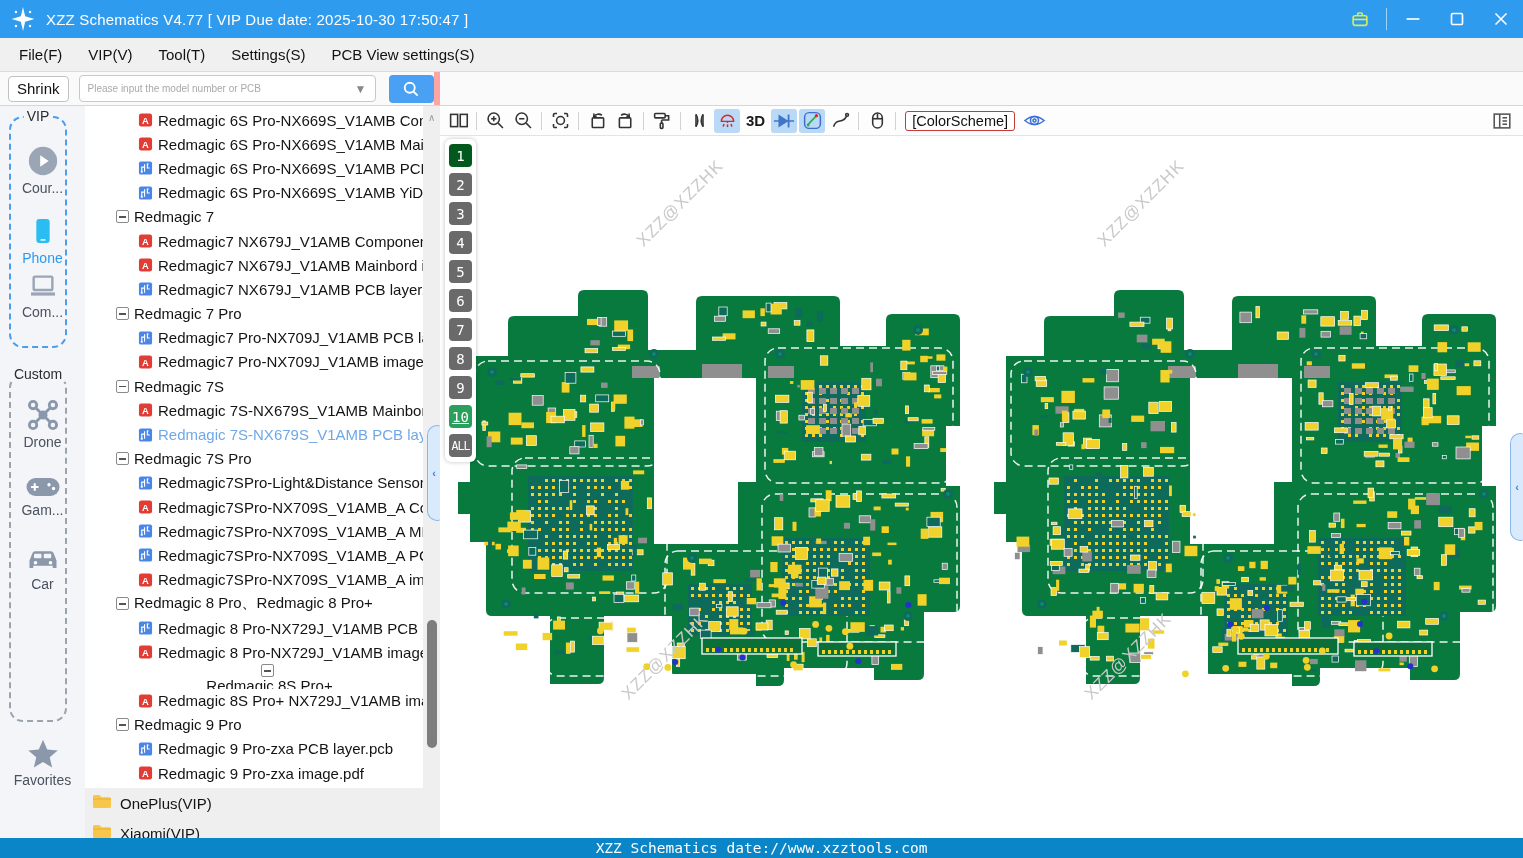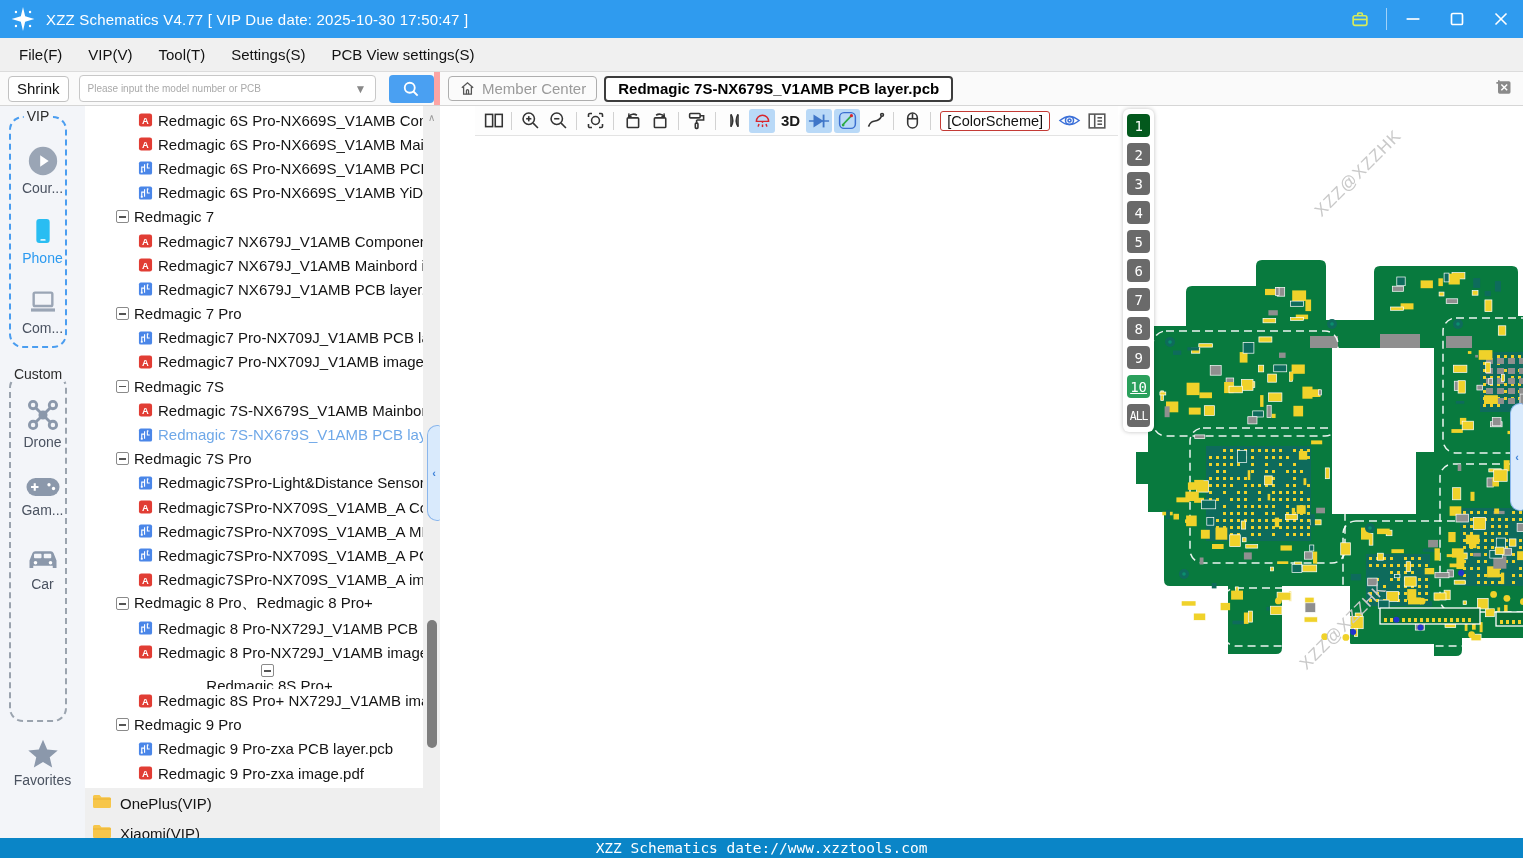--- a/index.html
+++ b/index.html
@@ -48,21 +48,21 @@
   .minusbox { width:13px; height:13px; border:1px solid #8a8a8a; background:#fff; position:relative; border-radius:2px; }
   .minusbox::after { content:""; position:absolute; left:2px; right:2px; top:5px; height:1.6px; background:#555; }
   .folder-rows { position:absolute; left:0; top:682px; width:355px; }
   .frow { height:30px; display:flex; align-items:center; font-size:15px; color:#141414; padding-left:7px; gap:8px; }
   .tree-scroll { position:absolute; right:1px; top:0; width:13px; height:100%; }
   .tree-scroll .caret { position:absolute; top:6px; left:2px; color:#9a9a9a; font-size:10px; }
   .tree-thumb { position:absolute; left:1px; top:514px; width:10px; height:128px; background:#7d7d7d; border-radius:5px; }
   .collapse-handle { position:absolute; z-index:5; width:13px; height:96px; background:#d9eafc; border:1px solid #8ab6ec; border-right:none; border-radius:10px 2px 2px 10px; display:flex; align-items:center; justify-content:center; color:#3e82d8; font-size:11px; font-weight:bold; }
   .collapse-left { right:0; top:319px; }
   
-  .rightcol { flex:1; display:flex; flex-direction:row; position:relative;margin-left:35px; }
+  .rightcol { flex:1; display:flex; flex-direction:column; position:relative; }
   .icon-toolbar { height:30px; background:#fdfdfd; border-bottom:1px solid #e3e3e3; display:flex; align-items:center; padding-left:5px; gap:2px; }
   .ti { width:26px; height:24px; display:flex; align-items:center; justify-content:center; border-radius:3px; }
   .ti.hl { background:#b9d9f7; }
   .tsep { width:1px; height:18px; background:#d2d2d2; margin:0 3px; }
   .t3d { font-size:15px; font-weight:bold; color:#1a1a1a; padding:0 4px; }
   .colorscheme { border:1px solid #c43a35; border-radius:3px; padding:1px 6px; font-size:14.5px; color:#111; margin:0 4px; background:#fff; }
   .panel-toggle { margin-left:auto; margin-right:8px; }
   
   .canvas { position:relative; flex:1; background:#fff; overflow:hidden; }
   .layerbox { position:absolute; left:5px; top:3px; background:#fff; border-radius:6px; box-shadow:0 0 4px rgba(0,0,0,.25); padding:5px 4px; display:flex; flex-direction:column; gap:6px; z-index:4; }
@@ -130,38 +130,20 @@
       <input placeholder="Please input the model number or PCB" style="">
       <span class="chev-down">▼</span>
     </div>
     <div class="search-btn">
       <svg width="20" height="20" viewBox="0 0 24 24" fill="none" stroke="#fff" stroke-width="2.2">
         <circle cx="10.5" cy="10.5" r="6"></circle>
           <line x1="15" y1="15" x2="20" y2="20"></line>
       </svg>
     </div>
   </div>
-  <div class="tabs-area">
-    <div class="member-btn">
-      <svg width="17" height="17" viewBox="0 0 24 24" fill="none" stroke="#555" stroke-width="1.8">
-        <path d="M4 11 L12 4 L20 11"></path>
-          <path d="M6.5 9.5 V20 h11 V9.5"></path>
-          <path d="M10.5 20 v-5 a1.5 1.5 0 0 1 3 0 v5"></path>
-      </svg>
-      <span>Member Center</span>
-    </div>
-    <div class="doc-tab">Redmagic 7S-NX679S_V1AMB PCB layer.pcb</div>
-    <div class="close-doc">
-      <svg width="20" height="20" viewBox="0 0 24 24">
-          <path d="M4 7 h3 v-3" fill="none" stroke="#8a8a8a" stroke-width="2"></path>
-          <rect x="6" y="5" width="15" height="15" rx="2" fill="#8a8a8a"></rect>
-          <path d="M10 9 l7 7 M17 9 l-7 7" stroke="#fff" stroke-width="1.8"></path>
-        </svg>
-    </div>
-  </div>
 </div>
 
 <div class="main">
 
   <div class="vipbar">
     <div class="dash-box vip">
       <span class="dash-label">VIP</span>
     </div>
     <div class="side-item" style="top:38px">
       <svg width="34" height="34" viewBox="0 0 24 24">
@@ -170,21 +152,21 @@
       </svg>
       <span class="lbl">Cour...</span>
     </div>
     <div class="side-item" style="top:108px">
       <svg width="32" height="34" viewBox="0 0 24 24">
         <rect x="7" y="3" width="10" height="18" rx="2.2" fill="#29bdf2"></rect>
           <rect x="10" y="18" width="4" height="1.4" rx=".7" fill="#d8f4ff"></rect>
       </svg>
       <span class="lbl blue">Phone</span>
     </div>
-    <div class="side-item" style="top:180px">
+    <div class="side-item" style="top:164px">
       <svg width="34" height="32" viewBox="0 0 24 24" fill="none" stroke="#9aa5b5" stroke-width="1.8">
         <rect x="5" y="5" width="14" height="10" rx="1"></rect>
           <path d="M3 18 h18" stroke-width="2.4"></path>
       </svg>
       <span class="lbl">Com...</span>
     </div>
     <div class="dash-box custom">
       <span class="dash-label">Custom</span>
     </div>
     <div class="side-item" style="top:292px">

